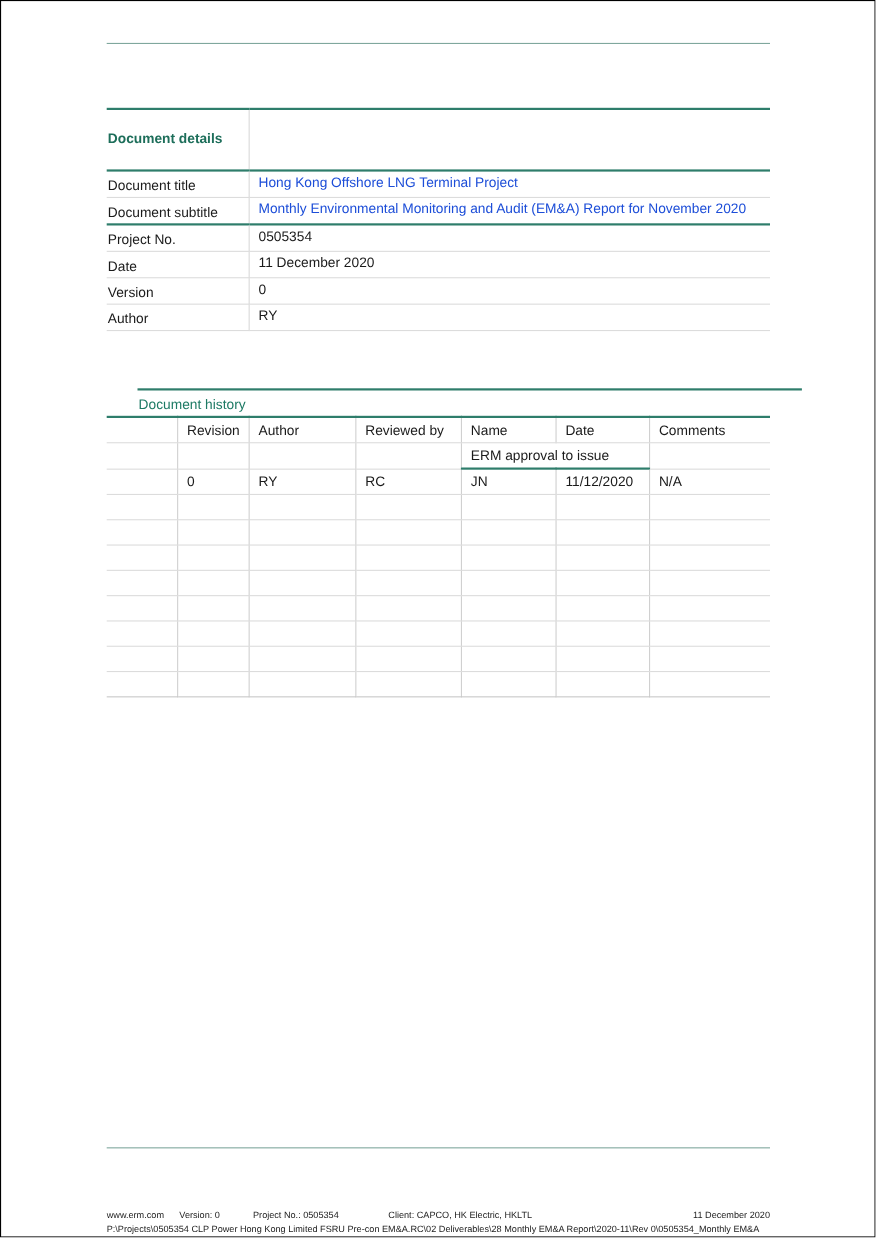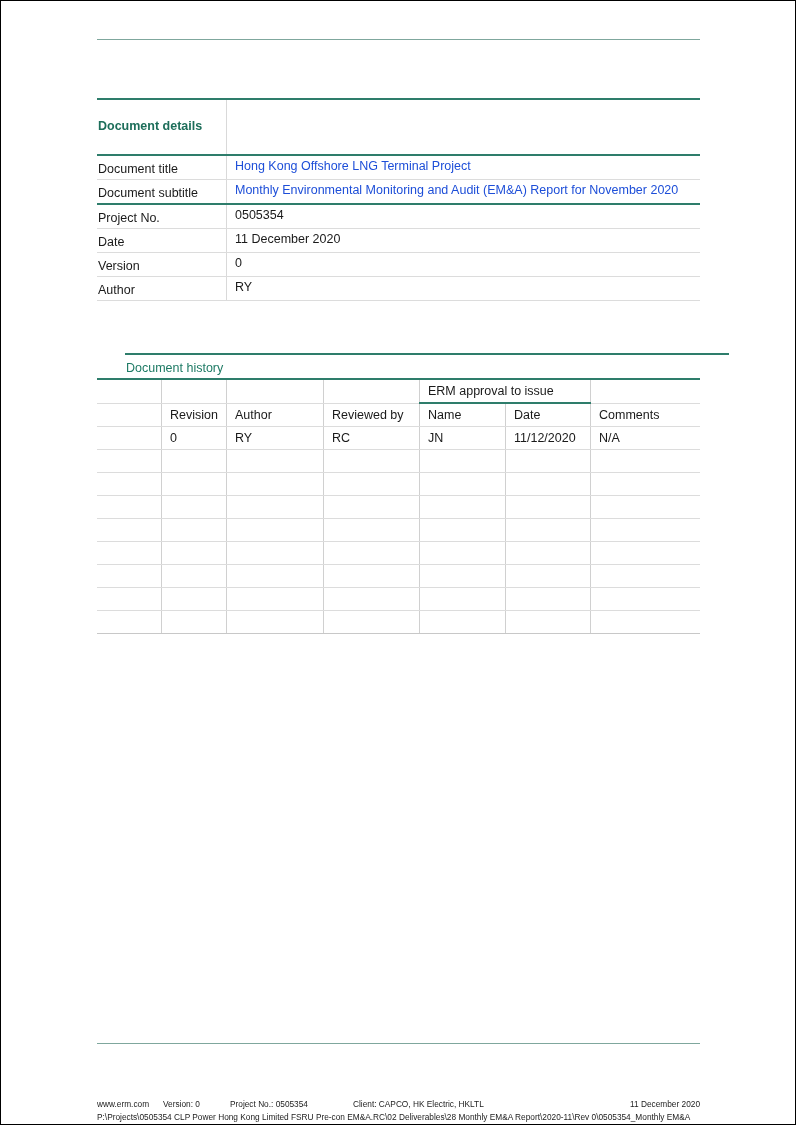--- a/index.html
+++ b/index.html
@@ -123,34 +123,34 @@
     </tr>
   </tbody>
     </table>
 
   <div class="history-title">Document history</div>
 
   <table class="history">
     <tbody>
         <tr>
       <td class="c0"></td>
-      <td class="c1"></td>
-      <td class="c2"></td>
-      <td class="c3"></td>
-      <td class="approval" colspan="2">ERM approval to issue</td>
-      <td class="c6"></td>
-    </tr>
-    <tr>
-      <td class="c0"></td>
       <td class="c1">Revision</td>
       <td class="c2">Author</td>
       <td class="c3">Reviewed by</td>
       <td class="c4">Name</td>
       <td class="c5">Date</td>
       <td class="c6">Comments</td>
+    </tr>
+    <tr>
+      <td class="c0"></td>
+      <td class="c1"></td>
+      <td class="c2"></td>
+      <td class="c3"></td>
+      <td class="approval" colspan="2">ERM approval to issue</td>
+      <td class="c6"></td>
     </tr>
     <tr>
       <td class="c0"></td>
       <td class="c1">0</td>
       <td class="c2">RY</td>
       <td class="c3">RC</td>
       <td class="c4">JN</td>
       <td class="c5">11/12/2020</td>
       <td class="c6">N/A</td>
     </tr>

